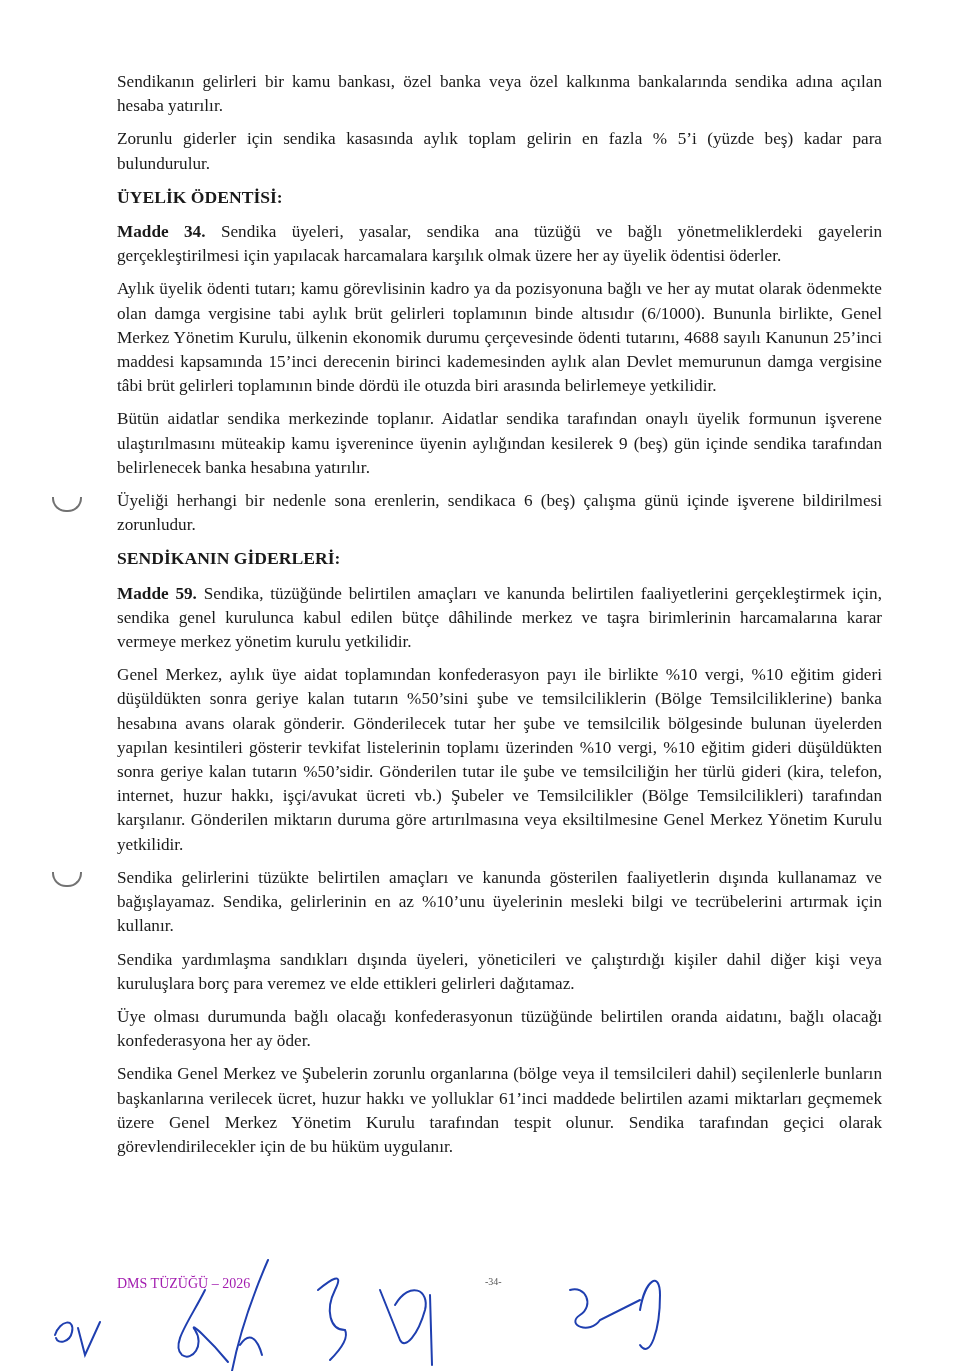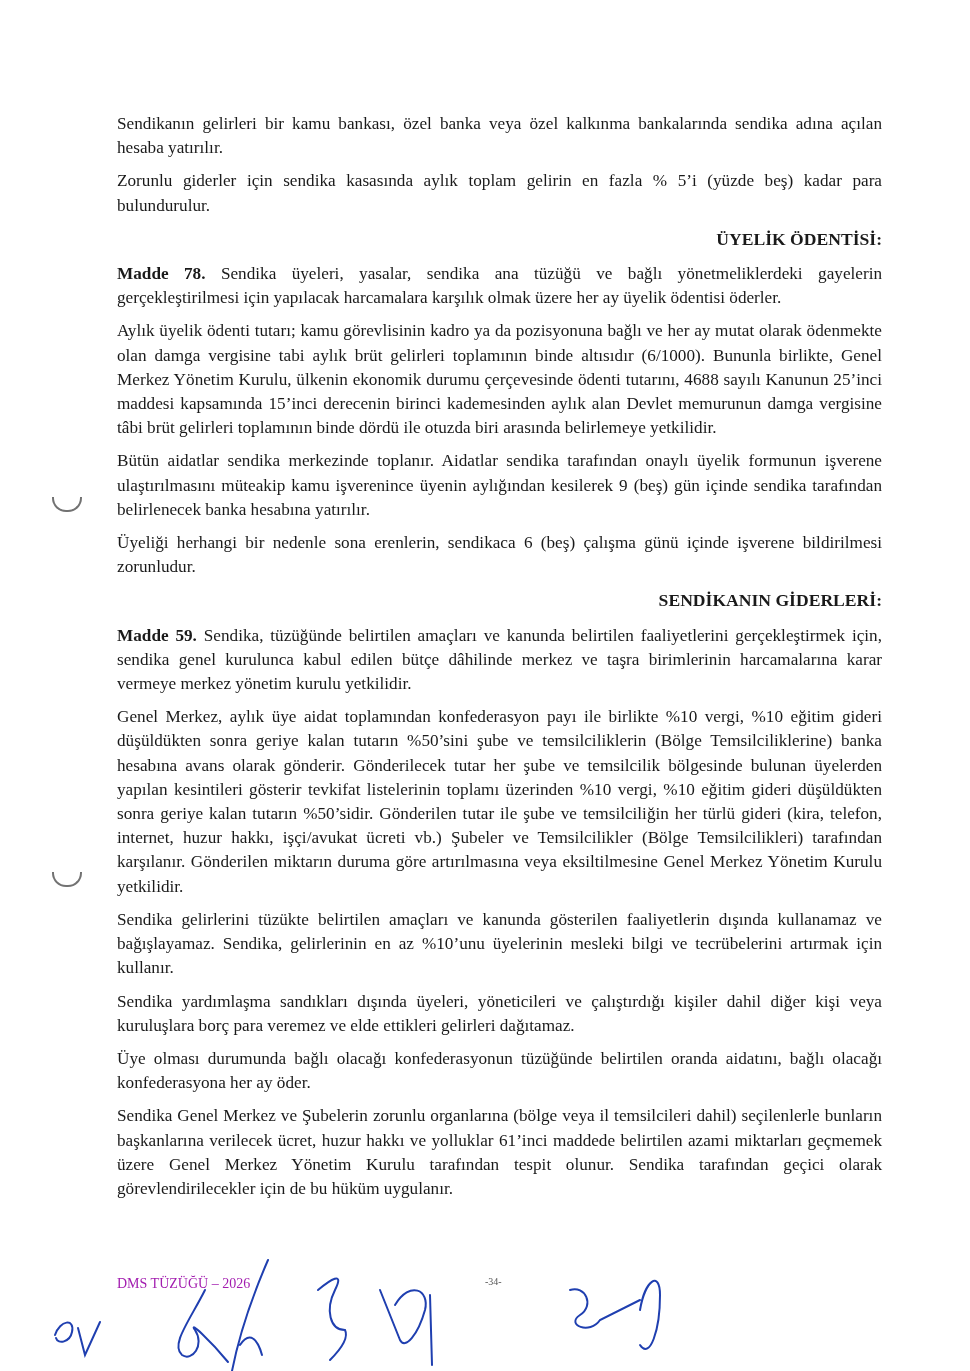--- a/index.html
+++ b/index.html
@@ -1,39 +1,38 @@
 <!DOCTYPE html>
 <html><head>
 <meta charset="utf-8">
 <style>
   html, body { margin: 0; padding: 0; background: #ffffff; }
   body { width: 970px; height: 1371px; position: relative; overflow: hidden; }
   .page {
     position: absolute; left: 117px; top: 70px; width: 765px;
     font-family: "Liberation Serif", serif; font-size: 17.2px; line-height: 24.2px;
     color: #1a1a1a;
-    margin-top: 42px;
   }
   .p { margin: 0 0 9px 0; text-align: justify; }
-  .h { font-weight: bold; margin: 0 0 11px 0; font-size: 17.6px; text-align: right; }
+  .h { font-weight: bold; margin: 0 0 11px 0; font-size: 17.6px; }
   .b { font-weight: bold; }
   .punch { position: absolute; left: 52px; width: 26px; height: 13px;
     border: 2px solid #444; border-top: none; border-radius: 0 0 14px 14px; opacity: 0.75; }
   .footer-label { position: absolute; left: 117px; top: 1276px; font-family: "Liberation Serif", serif; font-size: 14px; color: #a21caf; }
   .page-number { position: absolute; left: 485px; top: 1276px; font-family: Liberation Serif, serif; font-size: 10px; color: #555; }
   .sigs { position: absolute; left: 0; top: 1250px; width: 970px; height: 121px; }
 </style>
 </head>
 <body>
 
 <div class="page">
   <p class="p">Sendikanın gelirleri bir kamu bankası, özel banka veya özel kalkınma bankalarında sendika adına açılan hesaba yatırılır.</p>
   <p class="p">Zorunlu giderler için sendika kasasında aylık toplam gelirin en fazla % 5’i (yüzde beş) kadar para bulundurulur.</p>
   <p class="h">ÜYELİK ÖDENTİSİ:</p>
-  <p class="p"><span class="b">Madde 78.</span><span> Sendika üyeleri, yasalar, sendika ana tüzüğü ve bağlı yönetmeliklerdeki gayelerin gerçekleştirilmesi için yapılacak harcamalara karşılık olmak üzere her ay üyelik ödentisi öderler.</span></p>
+  <p class="p"><span class="b">Madde 34.</span><span> Sendika üyeleri, yasalar, sendika ana tüzüğü ve bağlı yönetmeliklerdeki gayelerin gerçekleştirilmesi için yapılacak harcamalara karşılık olmak üzere her ay üyelik ödentisi öderler.</span></p>
   <p class="p">Aylık üyelik ödenti tutarı; kamu görevlisinin kadro ya da pozisyonuna bağlı ve her ay mutat olarak ödenmekte olan damga vergisine tabi aylık brüt gelirleri toplamının binde altısıdır (6/1000). Bununla birlikte, Genel Merkez Yönetim Kurulu, ülkenin ekonomik durumu çerçevesinde ödenti tutarını, 4688 sayılı Kanunun 25’inci maddesi kapsamında 15’inci derecenin birinci kademesinden aylık alan Devlet memurunun damga vergisine tâbi brüt gelirleri toplamının binde dördü ile otuzda biri arasında belirlemeye yetkilidir.</p>
   <p class="p">Bütün aidatlar sendika merkezinde toplanır. Aidatlar sendika tarafından onaylı üyelik formunun işverene ulaştırılmasını müteakip kamu işverenince üyenin aylığından kesilerek 9 (beş) gün içinde sendika tarafından belirlenecek banka hesabına yatırılır.</p>
   <p class="p">Üyeliği herhangi bir nedenle sona erenlerin, sendikaca 6 (beş) çalışma günü içinde işverene bildirilmesi zorunludur.</p>
   <p class="h">SENDİKANIN GİDERLERİ:</p>
   <p class="p"><span class="b">Madde 59.</span><span> Sendika, tüzüğünde belirtilen amaçları ve kanunda belirtilen faaliyetlerini gerçekleştirmek için, sendika genel kurulunca kabul edilen bütçe dâhilinde merkez ve taşra birimlerinin harcamalarına karar vermeye merkez yönetim kurulu yetkilidir.</span></p>
   <p class="p">Genel Merkez, aylık üye aidat toplamından konfederasyon payı ile birlikte %10 vergi, %10 eğitim gideri düşüldükten sonra geriye kalan tutarın %50’sini şube ve temsilciliklerin (Bölge Temsilciliklerine) banka hesabına avans olarak gönderir. Gönderilecek tutar her şube ve temsilcilik bölgesinde bulunan üyelerden yapılan kesintileri gösterir tevkifat listelerinin toplamı üzerinden %10 vergi, %10 eğitim gideri düşüldükten sonra geriye kalan tutarın %50’sidir. Gönderilen tutar ile şube ve temsilciliğin her türlü gideri (kira, telefon, internet, huzur hakkı, işçi/avukat ücreti vb.)  Şubeler ve Temsilcilikler (Bölge Temsilcilikleri) tarafından karşılanır. Gönderilen miktarın duruma göre artırılmasına veya eksiltilmesine Genel Merkez Yönetim Kurulu yetkilidir.</p>
   <p class="p">Sendika gelirlerini tüzükte belirtilen amaçları ve kanunda gösterilen faaliyetlerin dışında kullanamaz ve bağışlayamaz. Sendika, gelirlerinin en az %10’unu üyelerinin mesleki bilgi ve tecrübelerini artırmak için kullanır.</p>
   <p class="p">Sendika yardımlaşma sandıkları dışında üyeleri, yöneticileri ve çalıştırdığı kişiler dahil diğer kişi veya kuruluşlara borç para veremez ve elde ettikleri gelirleri dağıtamaz.</p>
   <p class="p">Üye olması durumunda bağlı olacağı konfederasyonun tüzüğünde belirtilen oranda aidatını, bağlı olacağı konfederasyona her ay öder.</p>
   <p class="p">Sendika Genel Merkez ve Şubelerin zorunlu organlarına (bölge veya il temsilcileri dahil) seçilenlerle bunların başkanlarına verilecek ücret, huzur hakkı ve yolluklar 61’inci maddede belirtilen azami miktarları geçmemek üzere Genel Merkez Yönetim Kurulu tarafından tespit olunur. Sendika tarafından geçici olarak görevlendirilecekler için de bu hüküm uygulanır.</p>

